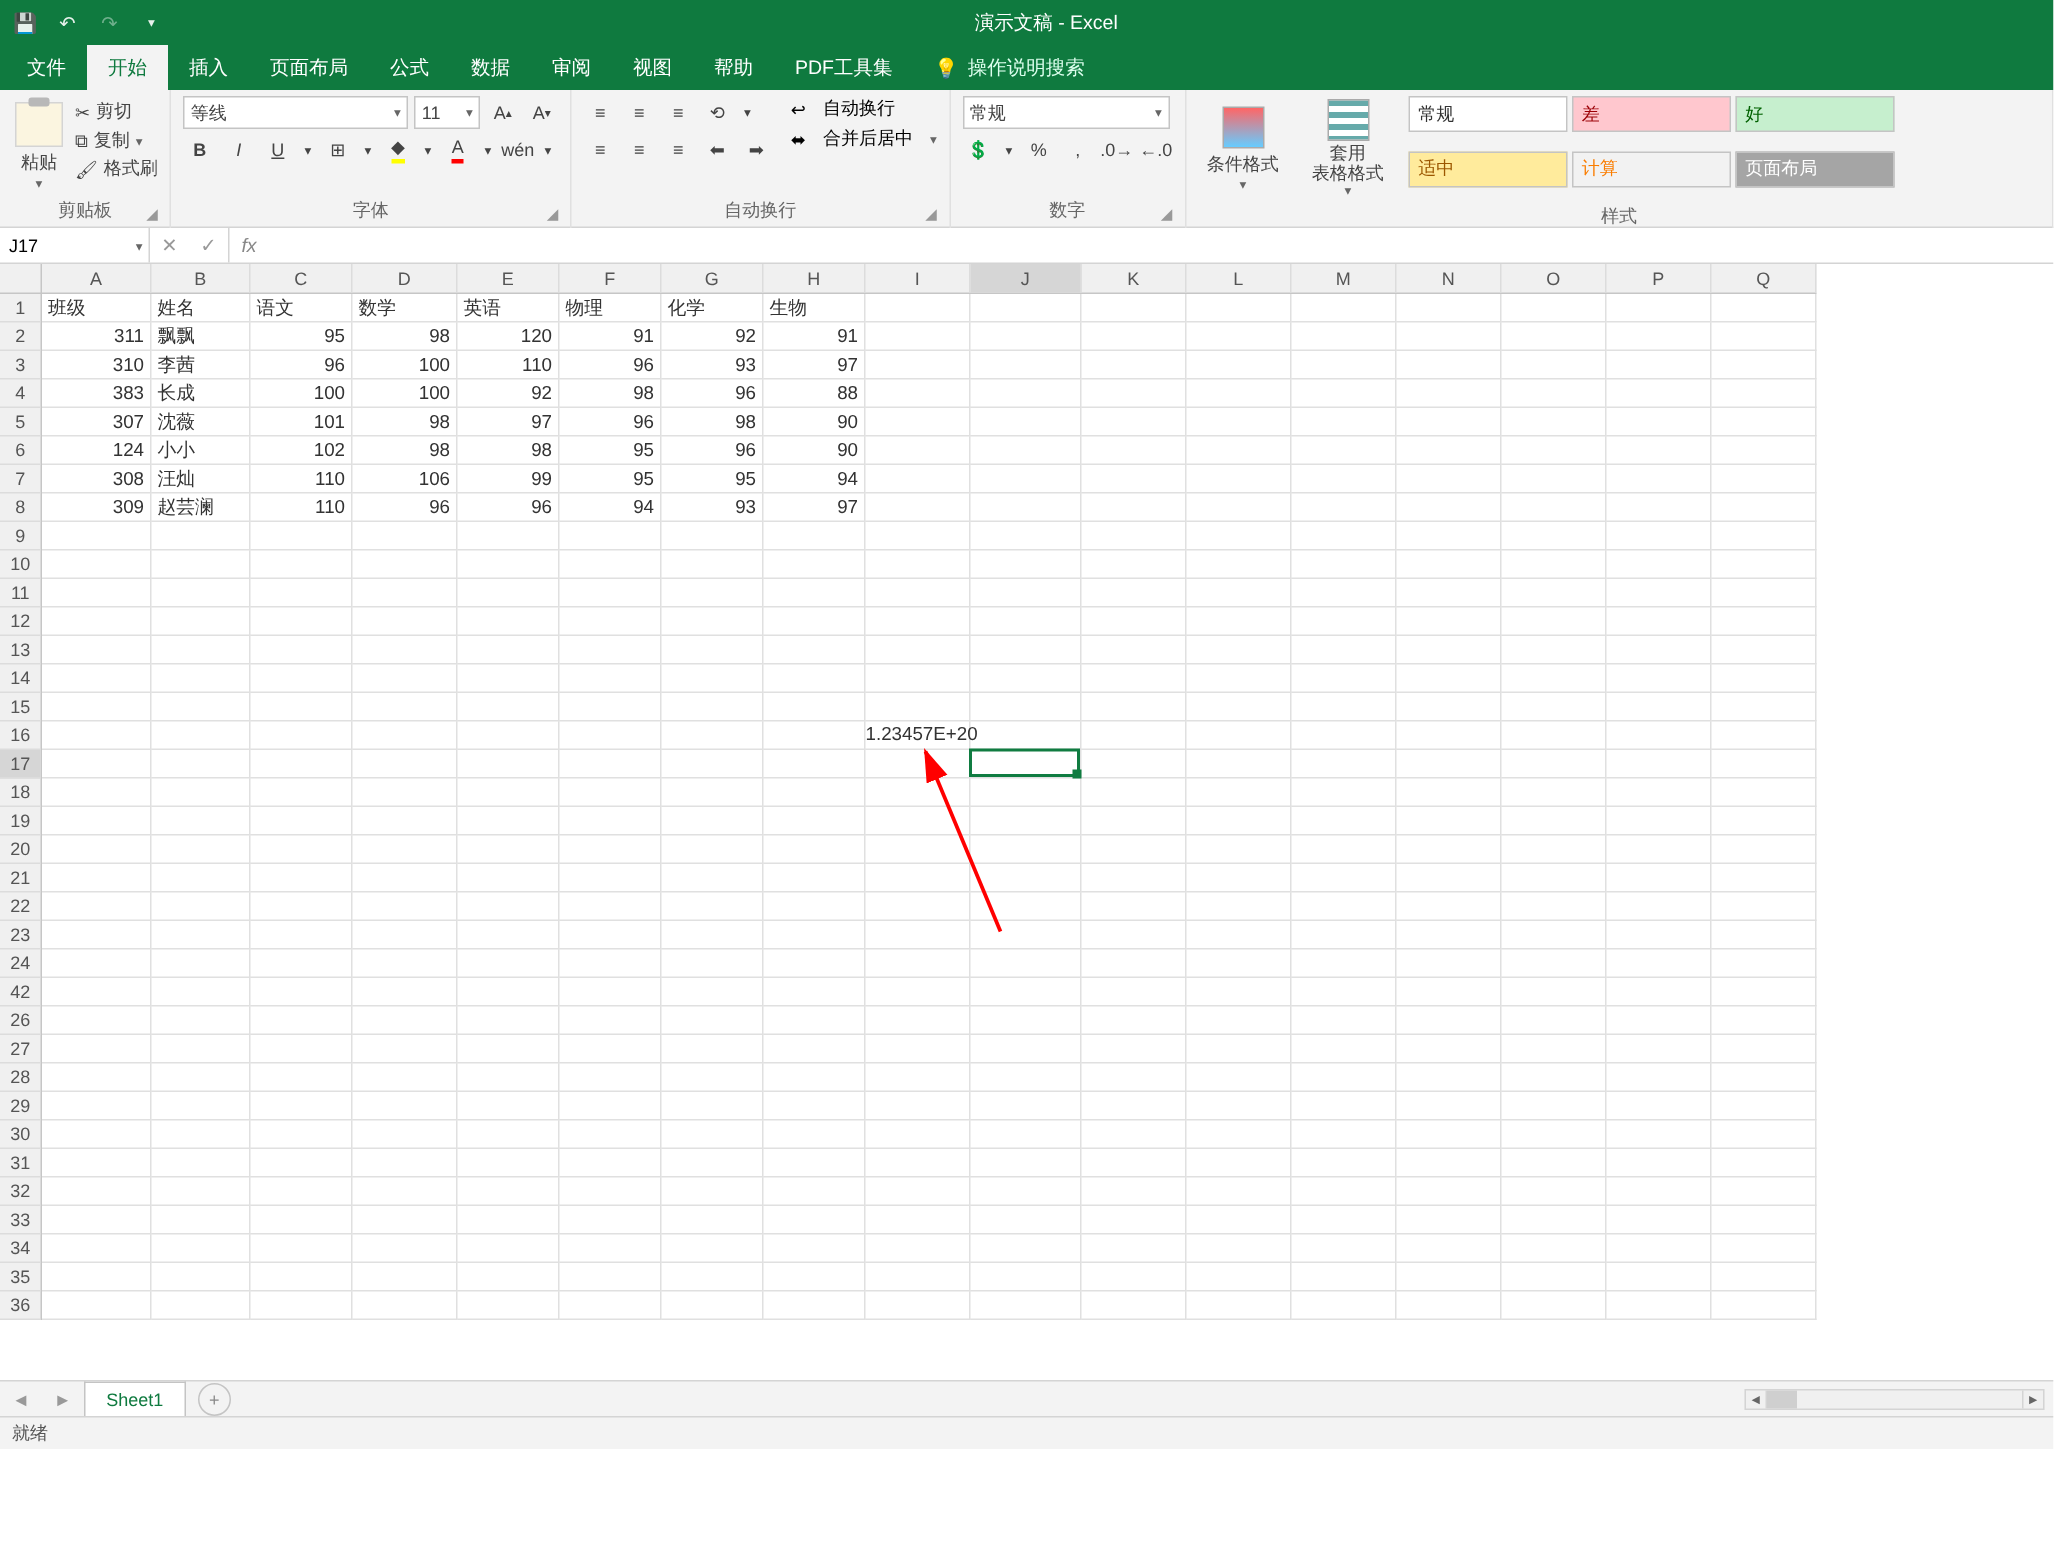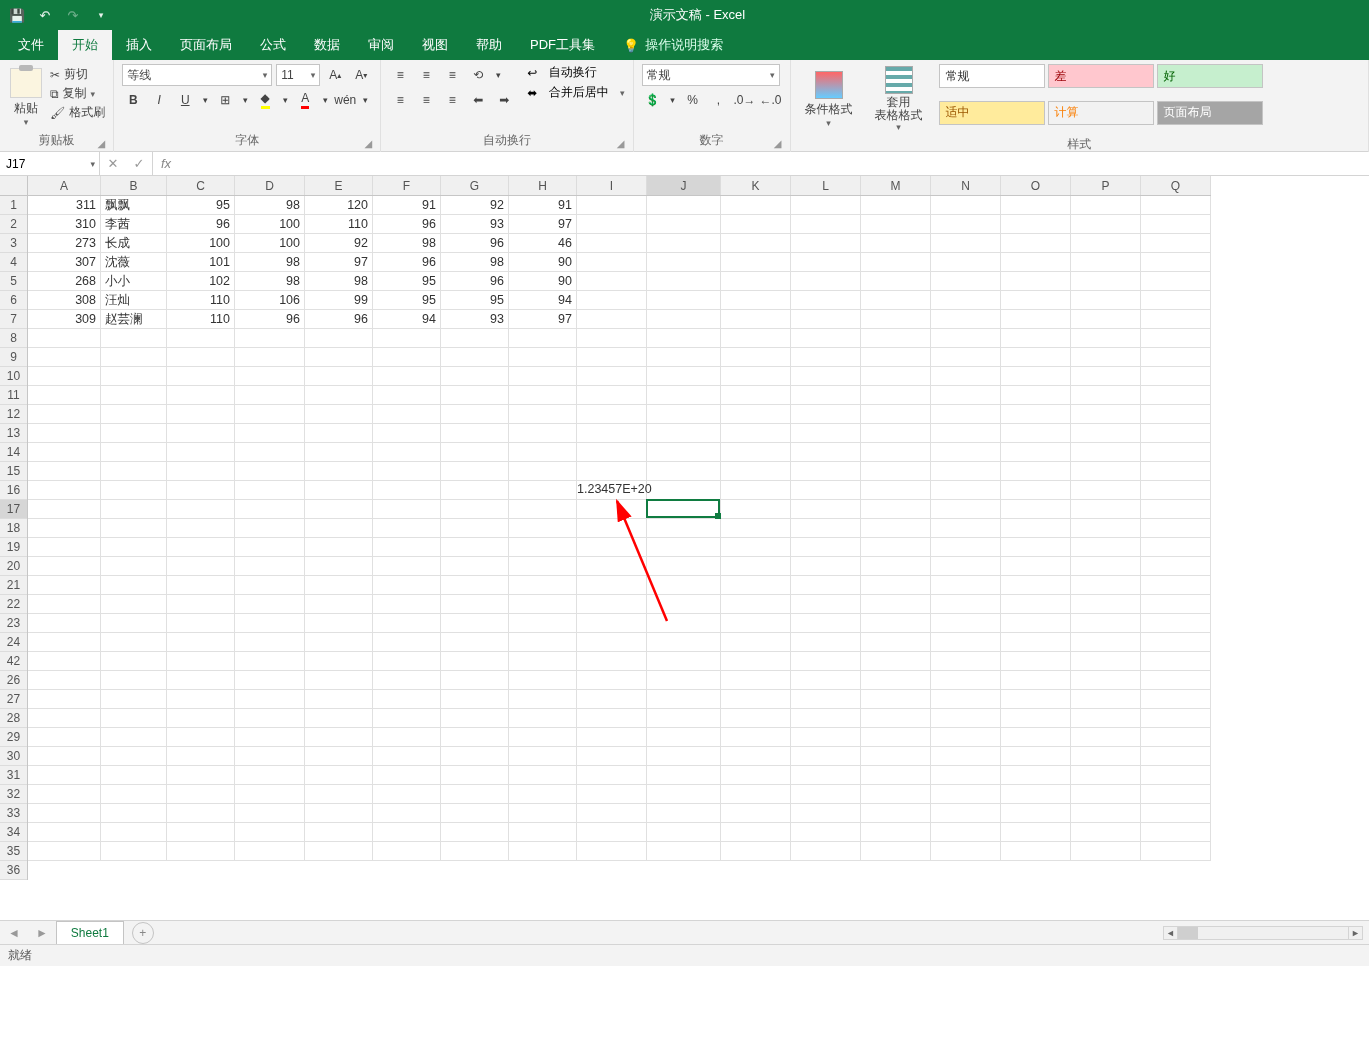--- a/index.html
+++ b/index.html
@@ -321,20 +321,39 @@
       <div class="rh">30</div>
       <div class="rh">31</div>
       <div class="rh">32</div>
       <div class="rh">33</div>
       <div class="rh">34</div>
       <div class="rh">35</div>
       <div class="rh">36</div>
     </div>
   <div class="grid" id="grid">
       <div class="grid-row">
+        <div class="cell txt" style="width: 73px;">班级</div>
+        <div class="cell txt" style="width: 66px;">姓名</div>
+        <div class="cell txt" style="width: 68px;">语文</div>
+        <div class="cell txt" style="width: 70px;">数学</div>
+        <div class="cell txt" style="width: 68px;">英语</div>
+        <div class="cell txt" style="width: 68px;">物理</div>
+        <div class="cell txt" style="width: 68px;">化学</div>
+        <div class="cell txt" style="width: 68px;">生物</div>
+        <div class="cell" style="width: 70px;"></div>
+        <div class="cell" style="width: 74px;"></div>
+        <div class="cell" style="width: 70px;"></div>
+        <div class="cell" style="width: 70px;"></div>
+        <div class="cell" style="width: 70px;"></div>
+        <div class="cell" style="width: 70px;"></div>
+        <div class="cell" style="width: 70px;"></div>
+        <div class="cell" style="width: 70px;"></div>
+        <div class="cell" style="width: 70px;"></div>
+      </div>
+      <div class="grid-row">
         <div class="cell num" style="width: 73px;">311</div>
         <div class="cell txt" style="width: 66px;">飘飘</div>
         <div class="cell num" style="width: 68px;">95</div>
         <div class="cell num" style="width: 70px;">98</div>
         <div class="cell num" style="width: 68px;">120</div>
         <div class="cell num" style="width: 68px;">91</div>
         <div class="cell num" style="width: 68px;">92</div>
         <div class="cell num" style="width: 68px;">91</div>
         <div class="cell" style="width: 70px;"></div>
         <div class="cell" style="width: 74px;"></div>
@@ -359,28 +378,28 @@
         <div class="cell" style="width: 74px;"></div>
         <div class="cell" style="width: 70px;"></div>
         <div class="cell" style="width: 70px;"></div>
         <div class="cell" style="width: 70px;"></div>
         <div class="cell" style="width: 70px;"></div>
         <div class="cell" style="width: 70px;"></div>
         <div class="cell" style="width: 70px;"></div>
         <div class="cell" style="width: 70px;"></div>
       </div>
       <div class="grid-row">
-        <div class="cell num" style="width: 73px;">273</div>
+        <div class="cell num" style="width: 73px;">383</div>
         <div class="cell txt" style="width: 66px;">长成</div>
         <div class="cell num" style="width: 68px;">100</div>
         <div class="cell num" style="width: 70px;">100</div>
         <div class="cell num" style="width: 68px;">92</div>
         <div class="cell num" style="width: 68px;">98</div>
         <div class="cell num" style="width: 68px;">96</div>
-        <div class="cell num" style="width: 68px;">46</div>
+        <div class="cell num" style="width: 68px;">88</div>
         <div class="cell" style="width: 70px;"></div>
         <div class="cell" style="width: 74px;"></div>
         <div class="cell" style="width: 70px;"></div>
         <div class="cell" style="width: 70px;"></div>
         <div class="cell" style="width: 70px;"></div>
         <div class="cell" style="width: 70px;"></div>
         <div class="cell" style="width: 70px;"></div>
         <div class="cell" style="width: 70px;"></div>
         <div class="cell" style="width: 70px;"></div>
       </div>
@@ -397,21 +416,21 @@
         <div class="cell" style="width: 74px;"></div>
         <div class="cell" style="width: 70px;"></div>
         <div class="cell" style="width: 70px;"></div>
         <div class="cell" style="width: 70px;"></div>
         <div class="cell" style="width: 70px;"></div>
         <div class="cell" style="width: 70px;"></div>
         <div class="cell" style="width: 70px;"></div>
         <div class="cell" style="width: 70px;"></div>
       </div>
       <div class="grid-row">
-        <div class="cell num" style="width: 73px;">268</div>
+        <div class="cell num" style="width: 73px;">124</div>
         <div class="cell txt" style="width: 66px;">小小</div>
         <div class="cell num" style="width: 68px;">102</div>
         <div class="cell num" style="width: 70px;">98</div>
         <div class="cell num" style="width: 68px;">98</div>
         <div class="cell num" style="width: 68px;">95</div>
         <div class="cell num" style="width: 68px;">96</div>
         <div class="cell num" style="width: 68px;">90</div>
         <div class="cell" style="width: 70px;"></div>
         <div class="cell" style="width: 74px;"></div>
         <div class="cell" style="width: 70px;"></div>

